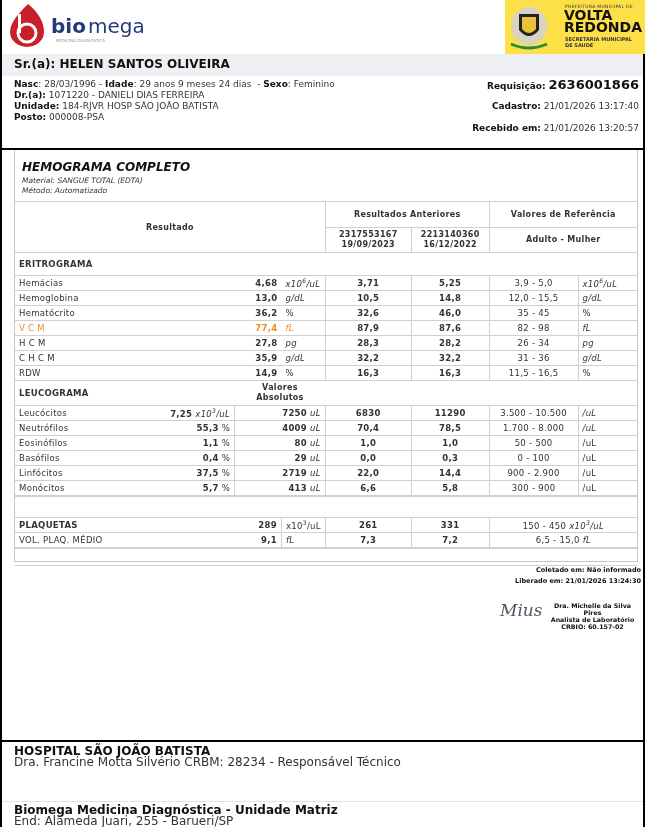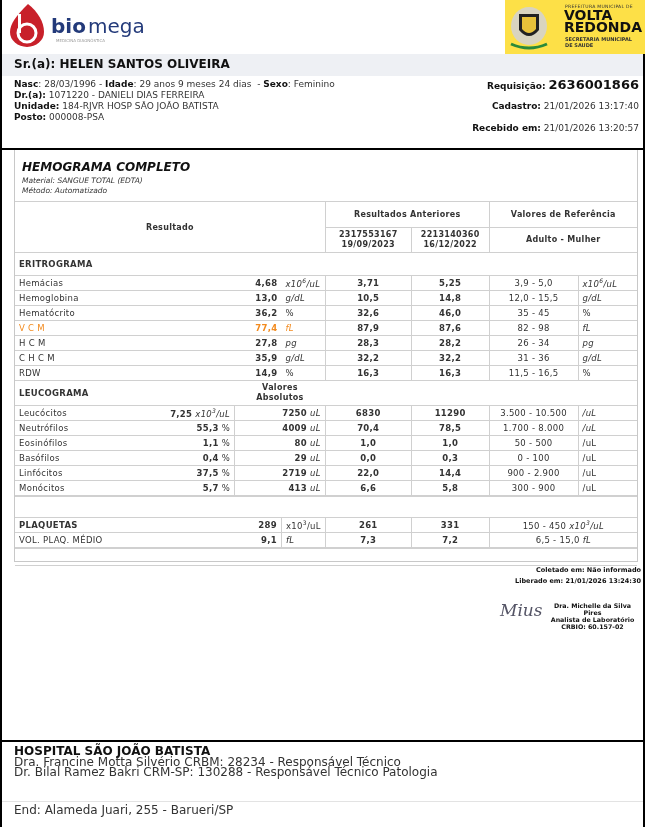--- a/index.html
+++ b/index.html
@@ -293,18 +293,18 @@
   <div>Dra. Michelle da Silva Pires</div>
   <div>Analista de Laboratório</div>
   <div>CRBIO: 60.157-02</div>
 </div>
 
 <div class="sep-bottom"></div>
 
 <div class="addr" style="top:746px;">
   <div class="t">HOSPITAL SÃO JOÃO BATISTA</div>
   <div>Dra. Francine Motta Silvério CRBM: 28234 - Responsável Técnico</div>
-  <div>Dr. Bilal Ramez Bakri CRM-SP: 130288 - Responsável Técnico Patologia</div>
 </div>
 <div class="addr-band"></div>
 <div class="addr" style="top:805px;">
+  <div class="t">Biomega Medicina Diagnóstica - Unidade Matriz</div>
   <div>End: Alameda Juari, 255 - Barueri/SP</div>
 </div>
 
 </body></html>

